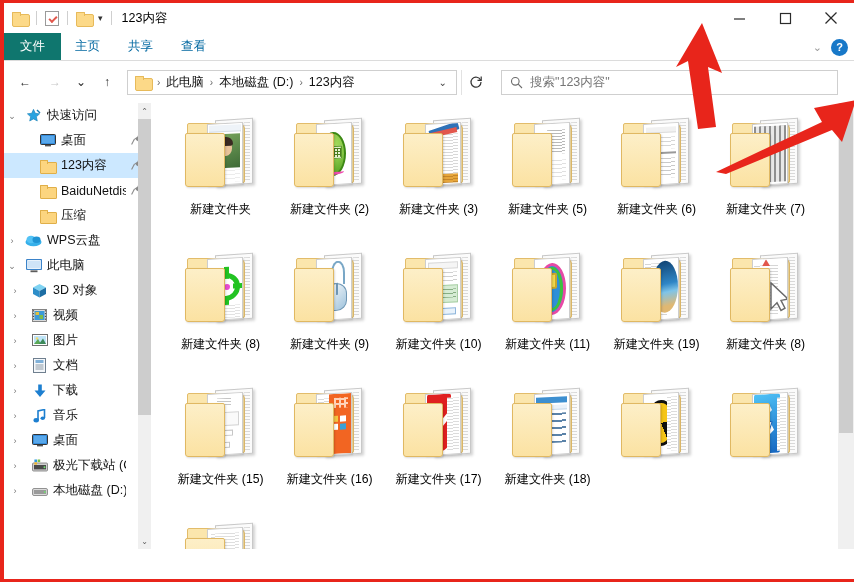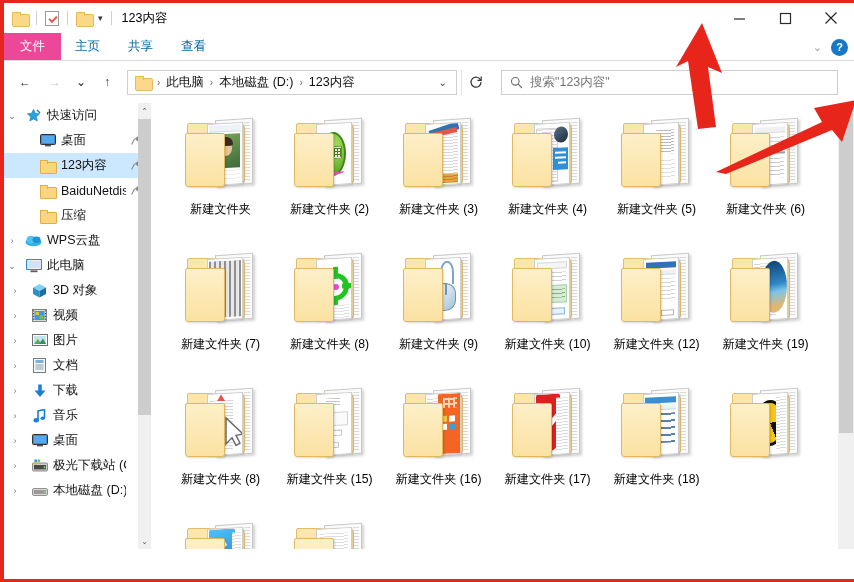--- a/index.html
+++ b/index.html
@@ -53,21 +53,21 @@
   .wbtn svg { display:block; }
 
   
   .ribbon {
     height:28px; display:flex; align-items:stretch; position:relative;
     border-bottom:1px solid #dcdcdc;
   }
   .rtab {
     padding:0 14px; display:flex; align-items:center; font-size:12.5px; color:#0369a1;
   }
-  .rtab.file { background:#ec4899; color:#fff; padding:0 16px; }
+  .rtab.file { background:#0f766e; color:#fff; padding:0 16px; }
   .ribbon-right { position:absolute; right:6px; top:0; height:28px; display:flex; align-items:center; gap:9px;}
   .chev-dn { color:#9a9a9a; font-size:11px; }
   .help-ico {
     width:17px;height:17px;border-radius:50%;background:#1878c8;color:#fff;
     font-size:11px;font-weight:bold;display:flex;align-items:center;justify-content:center;
   }
 
   
   .navrow { height:42px; display:flex; align-items:center; padding:0 8px; gap:4px; }
   .navbtn { width:26px;height:26px;display:flex;align-items:center;justify-content:center;color:#2b2b2b;}
@@ -533,39 +533,20 @@
             </div>
             <div class="label">新建文件夹 (3)</div>
           </div>
           <div class="item">
             <div class="fico">
               <div class="sheetback"></div>
               <div class="back"></div>
               <div class="sheetmid">
                 <div class="thumb">
                   <div style="position:absolute;inset:0;background:#fff"></div>
-                  <div style="position:absolute;left:1px;top:4px;width:22px;bottom:2px;background:repeating-linear-gradient(to bottom,#dadada 0 1px,#fff 1px 3px);border:1px solid #d0d0d0"></div>
-                  <div style="position:absolute;right:1px;top:3px;width:14px;height:16px;border-radius:50%;background:linear-gradient(140deg,#5a6f88,#1e2c3c)"></div>
-                  <div style="position:absolute;right:1px;top:24px;width:15px;height:22px;background:#2f8fd8"></div>
-                  <div style="position:absolute;right:3px;top:28px;width:11px;height:2px;background:#fff"></div>
-                  <div style="position:absolute;right:3px;top:33px;width:11px;height:2px;background:#fff"></div>
-                  <div style="position:absolute;right:3px;top:38px;width:8px;height:2px;background:#fff"></div>
-                </div>
-              </div>
-              <div class="front"></div>
-            </div>
-            <div class="label">新建文件夹 (4)</div>
-          </div>
-          <div class="item">
-            <div class="fico">
-              <div class="sheetback"></div>
-              <div class="back"></div>
-              <div class="sheetmid">
-                <div class="thumb">
-                  <div style="position:absolute;inset:0;background:#fff"></div>
                   <div style="position:absolute;left:12px;top:6px;width:18px;height:24px;background:repeating-linear-gradient(to bottom,#b9b9b9 0 1px,#fff 1px 3px)"></div>
                   <div style="position:absolute;left:2px;top:12px;width:8px;height:10px;background:repeating-linear-gradient(to bottom,#c7c7c7 0 1px,#fff 1px 3px)"></div>
                   <div style="position:absolute;left:2px;top:36px;right:3px;height:20px;background:repeating-linear-gradient(to bottom,#e0e0e0 0 1px,#fff 1px 4px)"></div>
                 </div>
               </div>
               <div class="front"></div>
             </div>
             <div class="label">新建文件夹 (5)</div>
           </div>
           <div class="item">
@@ -653,29 +634,28 @@
             </div>
             <div class="label">新建文件夹 (10)</div>
           </div>
           <div class="item">
             <div class="fico">
               <div class="sheetback"></div>
               <div class="back"></div>
               <div class="sheetmid">
                 <div class="thumb">
                   <div style="position:absolute;inset:0;background:#fff"></div>
-                  <div style="position:absolute;left:2px;top:3px;right:2px;height:6px;background:#2f72b8"></div>
-                  <div style="position:absolute;left:2px;top:11px;right:2px;height:5px;background:#eef2f6;border-bottom:1px solid #d6dde4"></div>
-                  <div style="position:absolute;left:3px;top:19px;right:3px;height:24px;background:repeating-linear-gradient(to bottom,#d9d9d9 0 1px,#fff 1px 4px)"></div>
-                  <div style="position:absolute;right:4px;bottom:3px;width:13px;height:6px;border:1px solid #b9b9b9"></div>
-                </div>
-              </div>
-              <div class="front"></div>
-            </div>
-            <div class="label">新建文件夹 (12)</div>
+                  <div style="position:absolute;left:3px;top:4px;width:28px;height:52px;border-radius:50%;background:#2f8fd8;border:3px solid #e74aa5"></div>
+                  <div style="position:absolute;left:6px;top:8px;width:22px;height:44px;border-radius:50%;border:3px solid #3ec13e"></div>
+                  <div style="position:absolute;left:12px;top:14px;width:10px;height:16px;background:#f3d94f;border:2px solid #c9a82a;border-radius:2px"></div>
+                </div>
+              </div>
+              <div class="front"></div>
+            </div>
+            <div class="label">新建文件夹 (11)</div>
           </div>
           <div class="item">
             <div class="fico">
               <div class="sheetback"></div>
               <div class="back"></div>
               <div class="sheetmid">
                 <div class="thumb">
                   <div style="position:absolute;inset:0;background:#fff"></div>
                   <div style="position:absolute;left:1px;top:4px;width:22px;bottom:3px;background:repeating-linear-gradient(to bottom,#d5d5d5 0 1px,#fff 1px 3px)"></div>
                   <div style="position:absolute;right:0px;top:2px;width:26px;height:52px;border-radius:50%;background:linear-gradient(170deg,#0e3f6e 0%,#2f86c6 45%,#7fc4e8 60%,#e0b872 85%)"></div>

